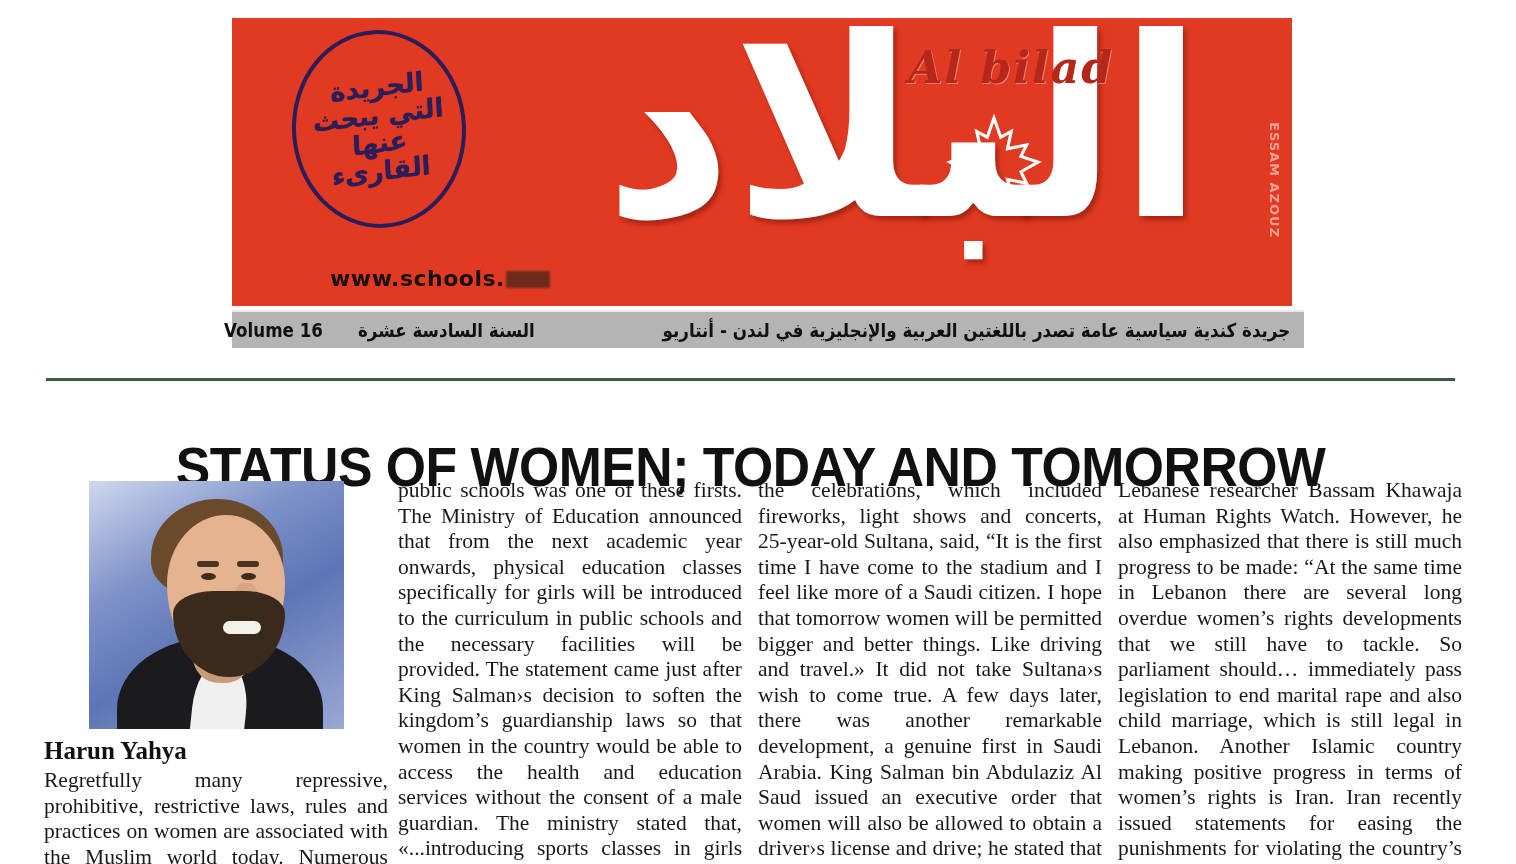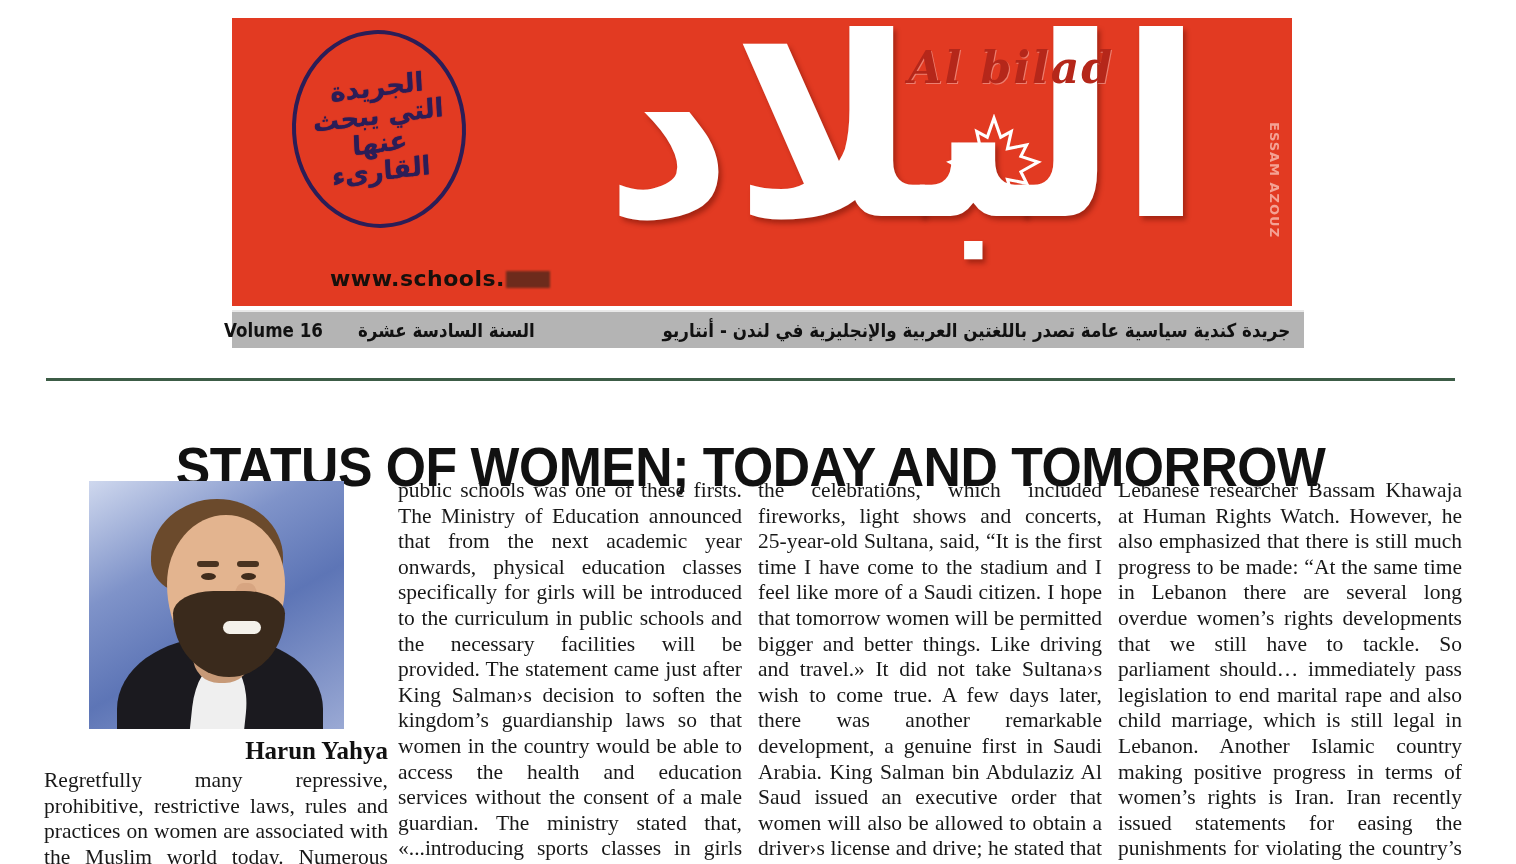--- a/index.html
+++ b/index.html
@@ -321,21 +321,21 @@
     position: absolute;
     left: 146px;
     top: 102px;
     width: 22px;
     height: 28px;
     background: #d7a581;
     border-radius: 40% 40% 50% 50%;
   }
 
   .byline {
-    text-align: right;
+    text-align: left;
     font-family: "Liberation Serif", serif;
     font-weight: bold;
     font-size: 25px;
     line-height: 30px;
     color: #111111;
     margin-top: 7px;
     margin-bottom: 2px;
   }
 </style>
 </head>

